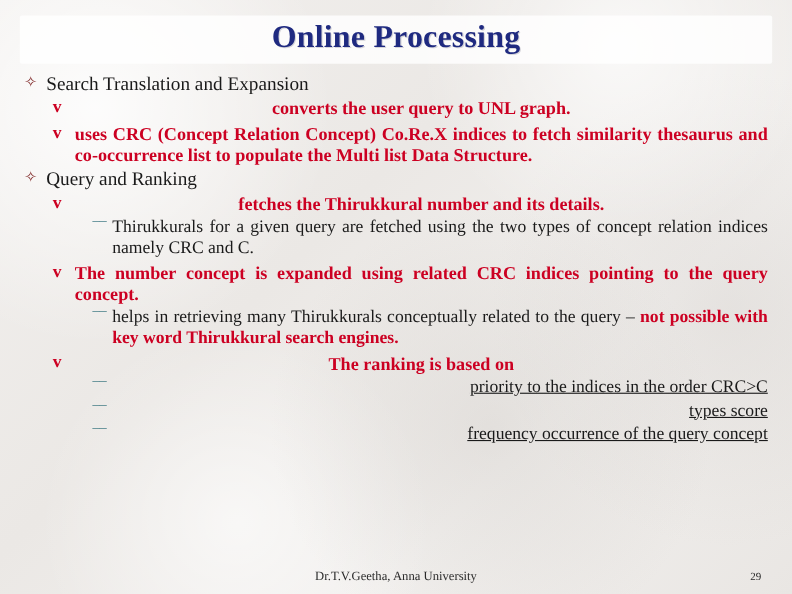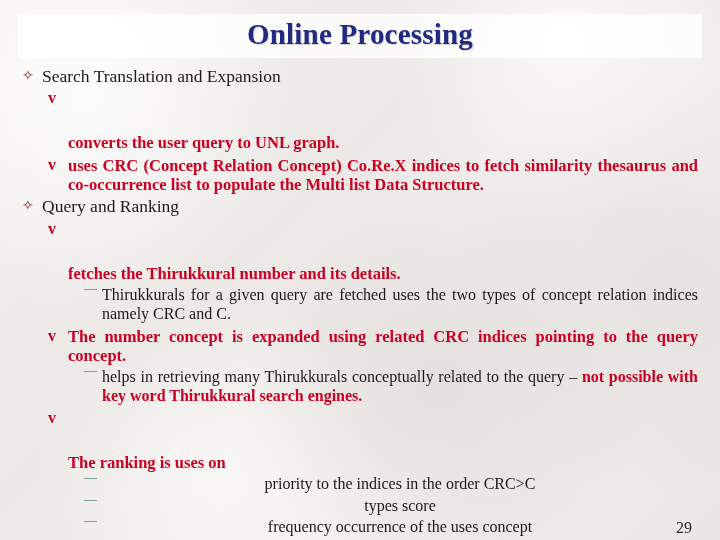--- a/index.html
+++ b/index.html
@@ -103,61 +103,61 @@
   .lvl2 .bullet {
     color: #cc0022;
     width: 20px;
     font-size: 16px;
     font-weight: bold;
   }
   .lvl2 .text {
     text-align: justify;
     text-justify: inter-word;
   }
-  .lvl2 .text.nojust { text-align: left; margin-top: 44px; }
+  .lvl2 .text.nojust { text-align: center; }
 
   
   .lvl3 {
     margin-top: 3px;
     margin-left: 62px;
     color: #1a1a1a;
     font-size: 16px;
   }
   .lvl3 .bullet {
     color: #2f6f7a;
     width: 18px;
     font-size: 13px;
     padding-top: 1px;
   }
   .lvl3 .text {
     text-align: justify;
     text-justify: inter-word;
   }
-  .lvl3 .text.nojust { text-align: center; }
+  .lvl3 .text.nojust { text-align: right; text-decoration: underline; }
 
   .emph-red {
     color: #cc0022;
     font-weight: bold;
   }
 
   .footer-note {
     position: absolute;
     left: 0;
     width: 720px;
     top: 518px;
     text-align: center;
     font-size: 11.5px;
     color: #2a2a2a;
     font-family: "Liberation Serif", serif;
   }
   .page-number {
     position: absolute;
     right: 28px;
     top: 519px;
-    font-size: 16px;
+    font-size: 10px;
     color: #2a2a2a;
     font-family: "Liberation Serif", serif;
   }
 </style>
 </head>
 <body>
 
 <div class="bg-texture"></div>
 
 <div class="slide">
@@ -187,50 +187,51 @@
       <span class="text">Query and Ranking</span>
     </div>
 
     <div class="line lvl2">
       <span class="bullet">v</span>
       <span class="text nojust">fetches the Thirukkural number and its details.</span>
     </div>
 
     <div class="line lvl3">
       <span class="bullet">¯¯</span>
-      <span class="text">Thirukkurals for a given query are fetched uses the two types of concept relation indices namely CRC and C.</span>
+      <span class="text">Thirukkurals for a given query are fetched using the two types of concept relation indices namely CRC and C.</span>
     </div>
 
     <div class="line lvl2">
       <span class="bullet">v</span>
       <span class="text">The number concept is expanded using related CRC indices pointing to the query concept.</span>
     </div>
 
     <div class="line lvl3">
       <span class="bullet">¯¯</span>
       <span class="text"><span>helps in retrieving many Thirukkurals conceptually related to the query – </span><span class="emph-red">not possible with key word Thirukkural search engines.</span></span>
     </div>
 
     <div class="line lvl2">
       <span class="bullet">v</span>
-      <span class="text nojust">The ranking is uses on</span>
+      <span class="text nojust">The ranking is based on</span>
     </div>
 
     <div class="line lvl3">
       <span class="bullet">¯¯</span>
       <span class="text nojust">priority to the indices in the order CRC&gt;C</span>
     </div>
 
     <div class="line lvl3">
       <span class="bullet">¯¯</span>
       <span class="text nojust">types score</span>
     </div>
 
     <div class="line lvl3">
       <span class="bullet">¯¯</span>
-      <span class="text nojust">frequency occurrence of the uses concept</span>
+      <span class="text nojust">frequency occurrence of the query concept</span>
     </div>
 
   </div>
 
+  <div class="footer-note">Dr.T.V.Geetha, Anna University</div>
   <div class="page-number">29</div>
 
 </div>
 
 </body></html>

